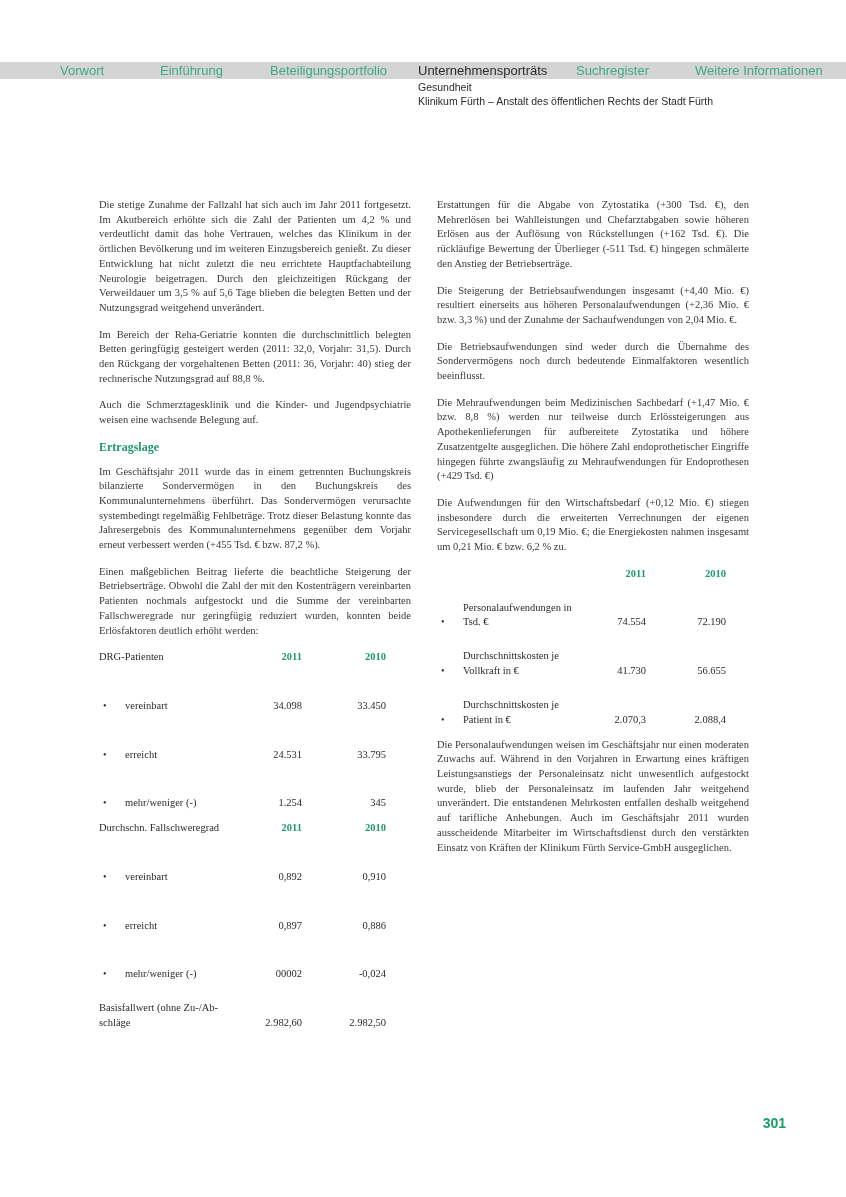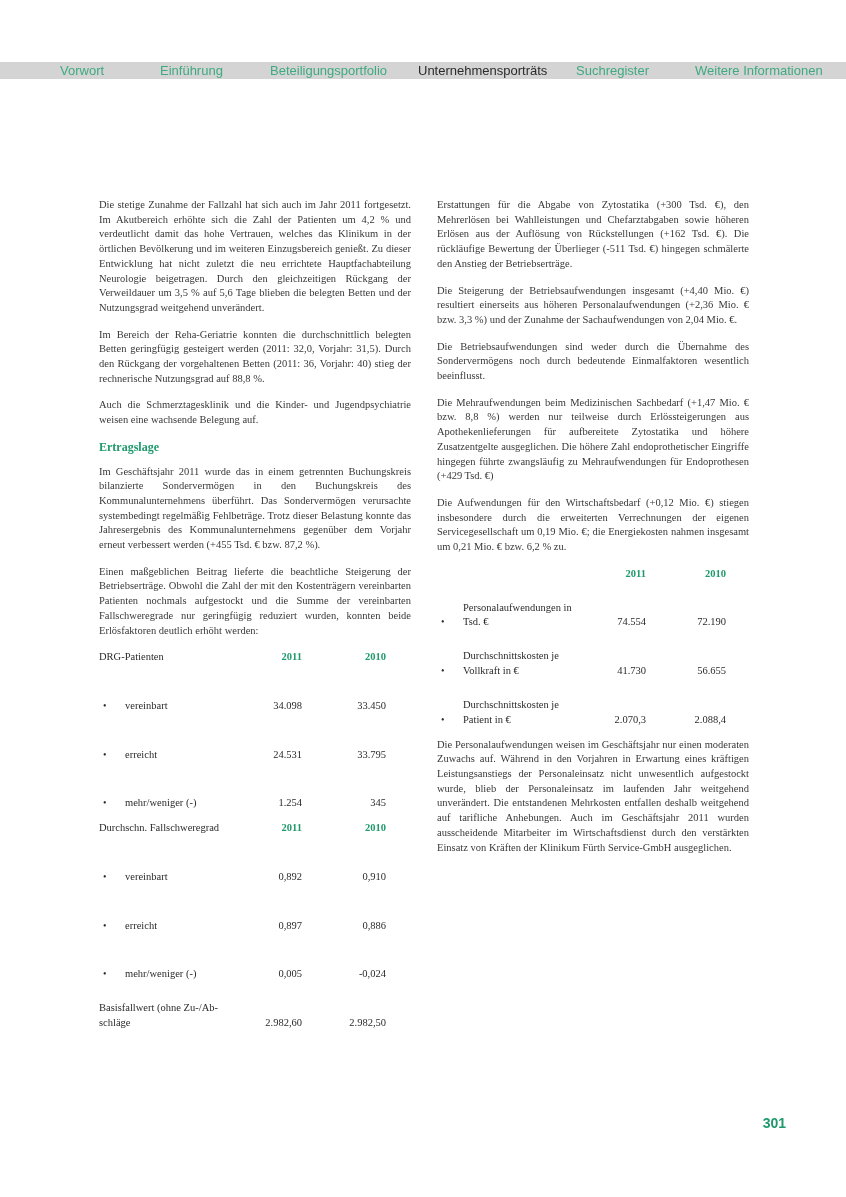--- a/index.html
+++ b/index.html
@@ -66,20 +66,24 @@
 
   <div class="navbar">
     <span class="nav-item" style="left:60px">Vorwort</span>
     <span class="nav-item" style="left:160px">Einführung</span>
     <span class="nav-item" style="left:270px">Beteiligungsportfolio</span>
     <span class="nav-item active" style="left:418px">Unternehmensporträts</span>
     <span class="nav-item" style="left:576px">Suchregister</span>
     <span class="nav-item" style="left:695px">Weitere Informationen</span>
   </div>
 
+  <div class="subheader">
+    <div class="cat">Gesundheit</div>
+    <div class="title">Klinikum Fürth – Anstalt des öffentlichen Rechts der Stadt Fürth</div>
+  </div>
 
   <div class="col col-left">
     <p>Die stetige Zunahme der Fallzahl hat sich auch im Jahr 2011 fortgesetzt. Im Akutbereich erhöhte sich die Zahl der Patienten um 4,2 % und verdeutlicht damit das hohe Vertrauen, welches das Klinikum in der örtlichen Bevölkerung und im weiteren Einzugsbereich genießt. Zu dieser Entwicklung hat nicht zuletzt die neu errichtete Hauptfachabteilung Neurologie beigetragen. Durch den gleichzeitigen Rückgang der Verweildauer um 3,5 % auf 5,6 Tage blieben die belegten Betten und der Nutzungsgrad weitgehend unverändert.</p>
     <p>Im Bereich der Reha-Geriatrie konnten die durchschnittlich belegten Betten geringfügig gesteigert werden (2011: 32,0, Vorjahr: 31,5). Durch den Rückgang der vorgehaltenen Betten (2011: 36, Vorjahr: 40) stieg der rechnerische Nutzungsgrad auf 88,8 %.</p>
     <p>Auch die Schmerztagesklinik und die Kinder- und Jugendpsychiatrie weisen eine wachsende Belegung auf.</p>
 
     <div class="sec-heading">Ertragslage</div>
 
     <p>Im Geschäftsjahr 2011 wurde das in einem getrennten Buchungskreis bilanzierte Sondervermögen in den Buchungskreis des Kommunalunternehmens überführt. Das Sondervermögen verursachte systembedingt regelmäßig Fehlbeträge. Trotz dieser Belastung konnte das Jahresergebnis des Kommunalunternehmens gegenüber dem Vorjahr erneut verbessert werden (+455 Tsd. € bzw. 87,2 %).</p>
     <p>Einen maßgeblichen Beitrag lieferte die beachtliche Steigerung der Betriebserträge. Obwohl die Zahl der mit den Kostenträgern vereinbarten Patienten nochmals aufgestockt und die Summe der vereinbarten Fallschweregrade nur geringfügig reduziert wurden, konnten beide Erlösfaktoren deutlich erhöht werden:</p>
@@ -124,21 +128,21 @@
       </div>
       <div class="trow">
         <span class="bullet">•</span>
         <span class="tlabel">erreicht</span>
         <span class="val">0,897</span>
         <span class="val">0,886</span>
       </div>
       <div class="trow">
         <span class="bullet">•</span>
         <span class="tlabel">mehr/weniger (-)</span>
-        <span class="val">0,005</span>
+        <span class="val">00002</span>
         <span class="val">-0,024</span>
       </div>
 
       <div class="trow">
         <span class="tlabel-head bfw-label">Basisfallwert (ohne Zu-/Ab-schläge</span>
         <span class="val">2.982,60</span>
         <span class="val">2.982,50</span>
       </div>
     </div>
 

